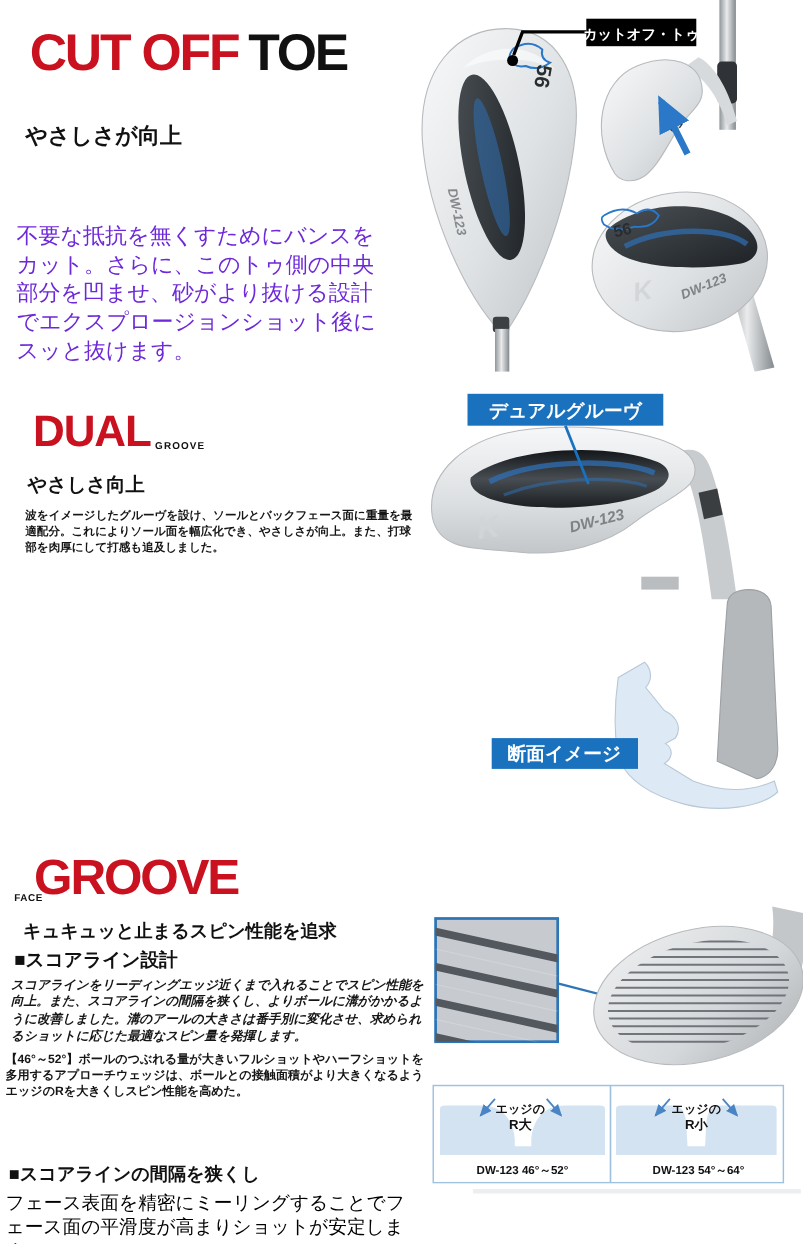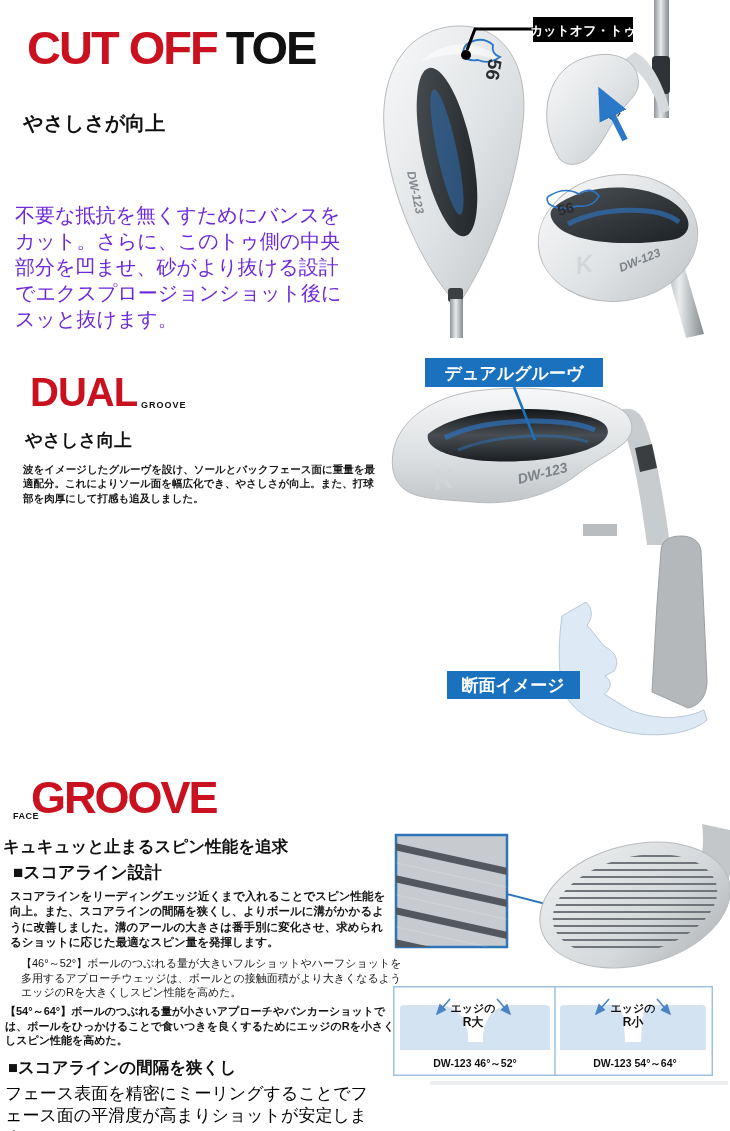--- a/index.html
+++ b/index.html
@@ -14,24 +14,24 @@
   .sub1{left:23px;top:110px;font-size:20px;font-weight:800;color:#111;}
   .body1{left:15px;top:202px;width:334px;font-size:20px;font-weight:400;line-height:1.30;color:#6d28d9;}
   
   .dual-title{left:30px;top:370px;font-size:40px;font-weight:800;letter-spacing:-1px;color:#c9111f;}
   .dual-small{left:141px;top:400px;font-size:9px;font-weight:800;letter-spacing:1px;color:#111;}
   .sub2{left:25px;top:428px;font-size:17.5px;font-weight:800;color:#111;}
   .body2{left:23px;top:462px;width:360px;font-size:10.5px;font-weight:700;line-height:1.37;color:#151515;}
   
   .face-small{left:13px;top:799px;font-size:9px;font-weight:800;letter-spacing:.5px;color:#111;margin-top:12px;}
   .groove-title{left:31px;top:772px;font-size:45px;font-weight:800;letter-spacing:-2px;color:#c9111f;}
-  .sub3{left:3px;top:836px;font-size:16.5px;font-weight:800;color:#111;}
+  .sub3{left:21px;top:836px;font-size:16.5px;font-weight:800;color:#111;}
   .h-scoreline{left:13px;top:861px;font-size:17px;font-weight:800;color:#111;}
-  .body3{left:10px;top:889px;width:378px;font-size:11.5px;font-weight:700;line-height:1.33;color:#151515;}
-  .note1{left:5px;top:956px;width:390px;font-size:11px;font-weight:400;line-height:1.32;color:#151515;margin-left:16px;}
+  .body3{left:10px;top:889px;width:378px;font-size:11.5px;font-weight:700;line-height:1.33;color:#151515;font-style:italic;}
+  .note1{left:5px;top:956px;width:390px;font-size:11px;font-weight:700;line-height:1.32;color:#151515;}
   .note2{left:5px;top:1004px;width:390px;font-size:11px;font-weight:700;line-height:1.32;color:#151515;}
   .h-milling{left:8px;top:1057px;font-size:16.5px;font-weight:800;color:#111;}
   .body4{left:5px;top:1083px;width:372px;font-size:17px;font-weight:400;line-height:1.28;color:#000000;}
   
   #svg-clubs{left:363px;top:0;}
   #svg-dual{left:383px;top:350px;}
   #svg-cross{left:430px;top:524px;}
   #svg-face{left:392px;top:822px;}
   #svg-diagrams{left:393px;top:986px;}
   .edge-strip{left:430px;top:1081px;width:298px;height:4px;background:#eceef0;}
@@ -157,21 +157,20 @@
       <text x="83" y="167" text-anchor="middle" font-size="17" fill="#ffffff">断面イメージ</text>
     </g>
   </svg>
 
   <div class="abs face-small nowrap">FACE</div>
   <h1 class="abs groove-title nowrap">GROOVE</h1>
   <h2 class="abs sub3 nowrap">キュキュッと止まるスピン性能を追求</h2>
   <h3 class="abs h-scoreline nowrap">■スコアライン設計</h3>
   <p class="abs body3">スコアラインをリーディングエッジ近くまで入れることでスピン性能を向上。また、スコアラインの間隔を狭くし、よりボールに溝がかかるように改善しました。溝のアールの大きさは番手別に変化させ、求められるショットに応じた最適なスピン量を発揮します。</p>
   <p class="abs note1">【46°～52°】ボールのつぶれる量が大きいフルショットやハーフショットを多用するアプローチウェッジは、ボールとの接触面積がより大きくなるようエッジのRを大きくしスピン性能を高めた。</p>
-  <p class="abs note2">【54°～64°】ボールのつぶれる量が小さいアプローチやバンカーショットでは、ボールをひっかけることで食いつきを良くするためにエッジのRを小さくしスピン性能を高めた。</p>
   <h3 class="abs h-milling nowrap">■スコアラインの間隔を狭くし</h3>
   <p class="abs body4">フェース表面を精密にミーリングすることでフェース面の平滑度が高まりショットが安定します。</p>
 
   <svg id="svg-face" class="abs" width="338" height="150" viewBox="0 0 338 150">
     <defs>
       <linearGradient id="g3-silver" x1="0" y1="0" x2="1" y2="1">
         <stop offset="0" stop-color="#eef0f1"></stop>
           <stop offset="0.6" stop-color="#d5d8da"></stop>
           <stop offset="1" stop-color="#aeb2b5"></stop>
       </linearGradient>

